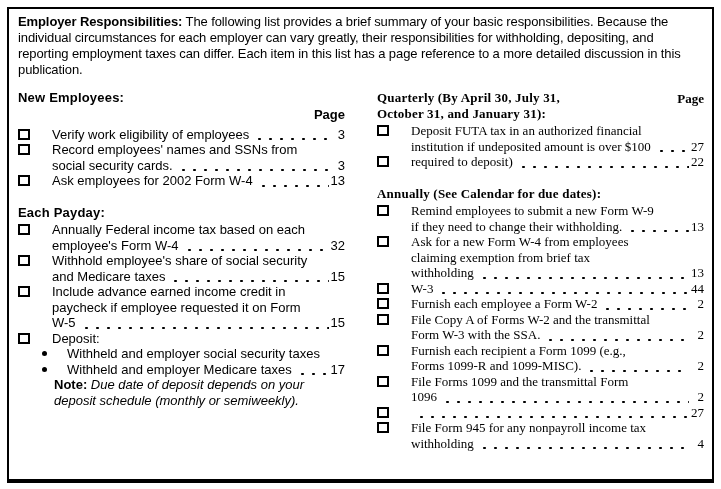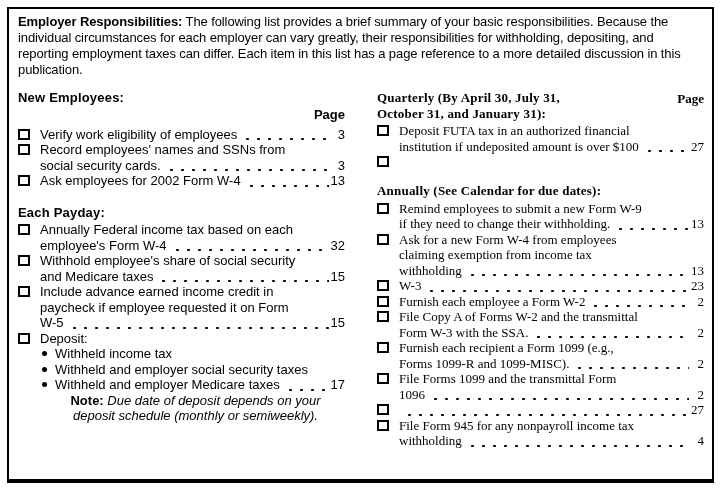--- a/index.html
+++ b/index.html
@@ -28,27 +28,27 @@
   .col-right { flex:1 1 auto; min-width:0;font-family:Liberation Serif, serif; }
   .section:not(:first-child) { margin-top:16px; }
   .heading-wrap { position:relative; }
   .col-heading {
     font-weight:bold; text-align:left; line-height:15.5px;
     letter-spacing:0.2px; margin-bottom:2px;
   }
   .col-heading.bias { padding-right:44px; }
   .corner-page { position:absolute; right:0; top:1px; font-weight:bold; }
   .page-line { font-weight:bold; text-align:right; line-height:13px; margin:1px 0 6px; }
-  .item { display:flex; line-height:15.5px; }
+  .item { display:flex; line-height:15.5px;gap:12px; }
   .marker-cell { flex:none; width:22px; padding-top:2px; }
   .cb { display:block; width:12px; height:11px; border:2px solid #000; background:#fff; }
   .item.bullet { margin-left:24px; }
   .item.bullet .marker-cell { width:13px; padding-top:5px; }
   .bu { display:block; width:5px; height:5px; border-radius:50%; background:#000; }
-  .item.note { display:block; margin-left:28px;text-align:center; }
+  .item.note { display:block; margin-left:36px; }
   .body { flex:1 1 auto; min-width:0; }
   .line { white-space:nowrap; }
   .lastline { display:flex; }
   .txt { flex:none; white-space:nowrap; }
   .dots {
     flex:1 1 auto; min-width:6px; margin:0 2px 0 5px;
     background-image:radial-gradient(circle,#000 1.05px,transparent 1.4px);
     background-size:11px 6px;
     background-repeat:repeat-x;
     background-position:left bottom 0;
@@ -157,28 +157,20 @@
             </span>
             <div class="body">
               <div class="line">Deposit:</div>
             </div>
           </div>
           <div class="item bullet">
             <span class="marker-cell">
               <span class="bu"></span>
             </span>
             <div class="body">
-              <div class="line">Withheld income tax</div>
-            </div>
-          </div>
-          <div class="item bullet">
-            <span class="marker-cell">
-              <span class="bu"></span>
-            </span>
-            <div class="body">
               <div class="line">Withheld and employer social security taxes</div>
             </div>
           </div>
           <div class="item bullet">
             <span class="marker-cell">
               <span class="bu"></span>
             </span>
             <div class="body">
               <div class="lastline">
                 <span class="txt">Withheld and employer Medicare taxes</span>
@@ -210,20 +202,25 @@
                 <span class="dots"></span>
                 <span class="pagenum">27</span>
               </div>
             </div>
           </div>
           <div class="item checkbox">
             <span class="marker-cell">
               <span class="cb"></span>
             </span>
             <div class="body">
+              <div class="lastline">
+                <span class="txt">required to deposit)</span>
+                <span class="dots"></span>
+                <span class="pagenum">22</span>
+              </div>
             </div>
           </div>
         </div>
         <div class="section">
           <div class="heading-wrap">
             <div class="col-heading bias">Annually (See Calendar for due dates):</div>
           </div>
           <div class="item checkbox">
             <span class="marker-cell">
               <span class="cb"></span>
@@ -236,37 +233,37 @@
                 <span class="pagenum">13</span>
               </div>
             </div>
           </div>
           <div class="item checkbox">
             <span class="marker-cell">
               <span class="cb"></span>
             </span>
             <div class="body">
               <div class="line">Ask for a new Form W-4 from employees</div>
-              <div class="line">claiming exemption from income tax</div>
+              <div class="line">claiming exemption from brief tax</div>
               <div class="lastline">
                 <span class="txt">withholding</span>
                 <span class="dots"></span>
                 <span class="pagenum">13</span>
               </div>
             </div>
           </div>
           <div class="item checkbox">
             <span class="marker-cell">
               <span class="cb"></span>
             </span>
             <div class="body">
               <div class="lastline">
                 <span class="txt">W-3</span>
                 <span class="dots"></span>
-                <span class="pagenum">23</span>
+                <span class="pagenum">44</span>
               </div>
             </div>
           </div>
           <div class="item checkbox">
             <span class="marker-cell">
               <span class="cb"></span>
             </span>
             <div class="body">
               <div class="lastline">
                 <span class="txt">Furnish each employee a Form W-2</span>

